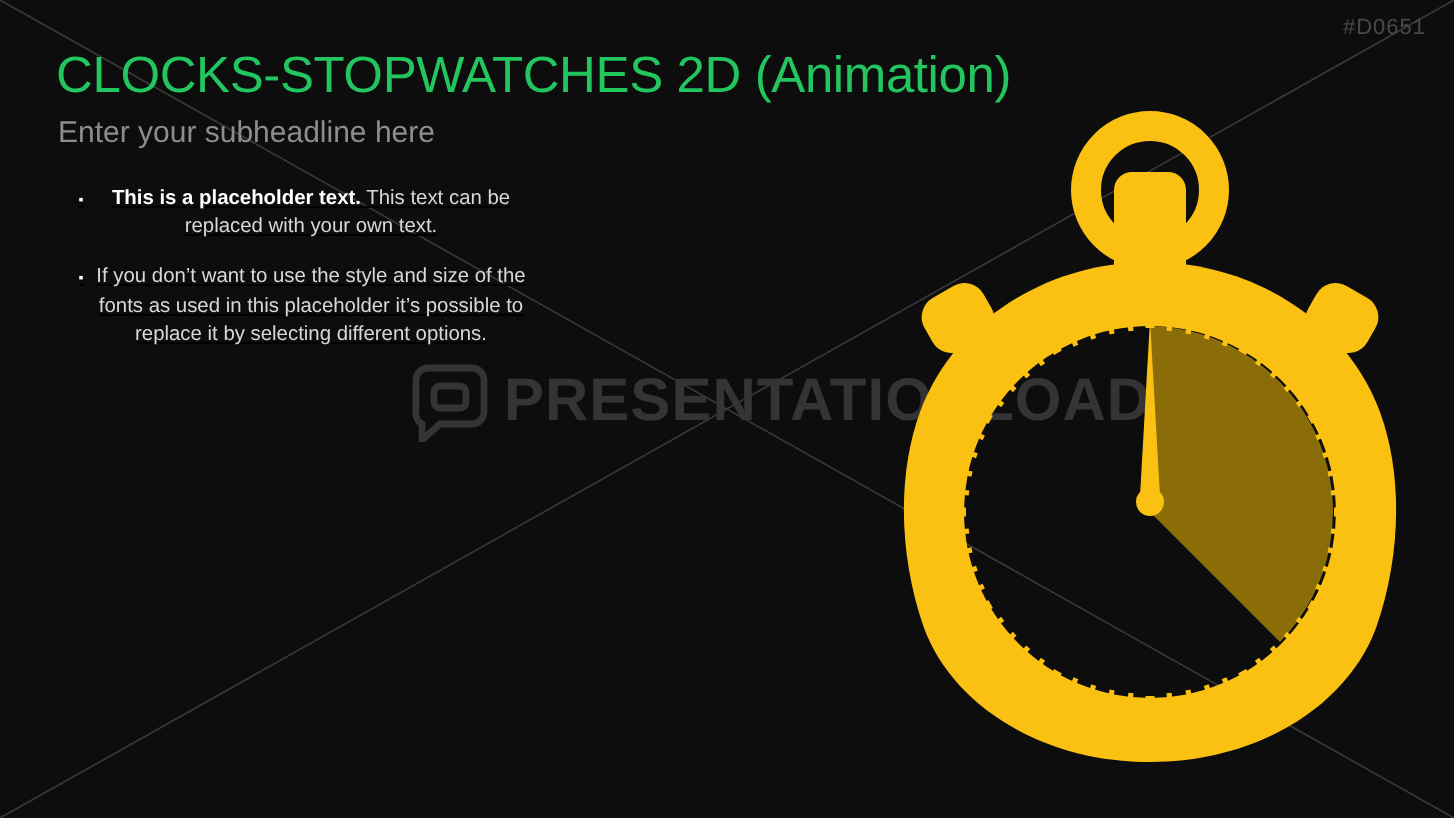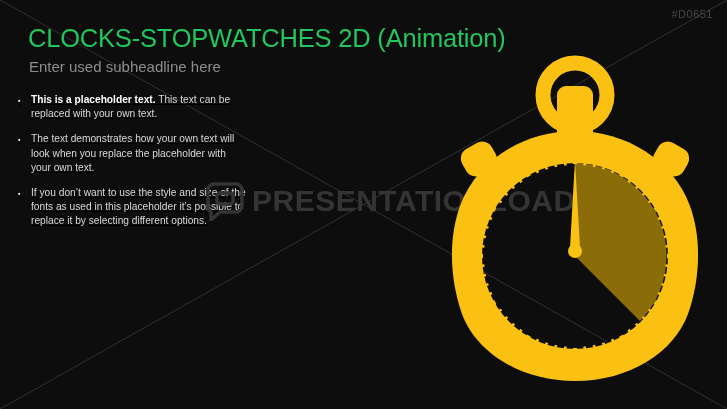--- a/index.html
+++ b/index.html
@@ -2,42 +2,42 @@
 <html><head>
 <meta charset="utf-8">
 <style>
   html,body{margin:0;padding:0;}
   body{
     width:727px;height:409px;overflow:hidden;
     background:#0d0d0d;
     font-family:"Liberation Sans", sans-serif;
     position:relative;
   }
-  .slide{position:absolute;inset:0;overflow:hidden;}
+  .slide{position:absolute;inset:0;overflow:hidden;text-align:center;}
 
   
   .bg-lines{position:absolute;inset:0;width:727px;height:409px;pointer-events:none;}
 
   
   .doc-id{
     position:absolute;top:8px;right:14px;
     font-size:11px;color:#4a4a4a;letter-spacing:.5px;
   }
   .title{
     position:absolute;left:28px;top:24px;
     font-size:25.5px;color:#22c55e;font-weight:400;
     letter-spacing:-.2px;white-space:nowrap;
   }
   .subtitle{
     position:absolute;left:29px;top:58px;
     font-size:15px;color:#8d8d8d;font-weight:400;
   }
 
   
-  .bullets{position:absolute;left:18px;top:93px;width:230px;text-decoration:underline;}
+  .bullets{position:absolute;left:34px;top:93px;width:230px;text-decoration:underline;}
   .bullet{display:flex;margin-bottom:11px;}
   .bullet-marker{
     color:#ffffff;font-size:7px;line-height:16px;
     width:13px;flex:0 0 13px;
   }
   .bullet-text{
     font-size:10.2px;line-height:14.2px;color:#d8d8d8;
     flex:1 1 auto;
   }
   .bullet-text b{color:#ffffff;font-weight:700;}
@@ -63,30 +63,26 @@
 <div class="slide">
 
   <svg class="bg-lines" viewBox="0 0 727 409" preserveAspectRatio="none">
     <line x1="0" y1="0" x2="727" y2="409" stroke="#3a3a3a" stroke-width="0.8"></line>
     <line x1="0" y1="409" x2="727" y2="0" stroke="#3a3a3a" stroke-width="0.8"></line>
   </svg>
 
   <div class="doc-id">#D0651</div>
 
   <div class="title">CLOCKS-STOPWATCHES 2D (Animation)</div>
-  <div class="subtitle">Enter used subheadline here</div>
+  <div class="subtitle">Enter your subheadline here</div>
 
   <div class="bullets">
     <div class="bullet">
       <span class="bullet-marker">▪</span>
       <span class="bullet-text"><b>This is a placeholder text.</b><span> This text can be replaced with your own text.</span></span>
-    </div>
-    <div class="bullet">
-      <span class="bullet-marker">▪</span>
-      <span class="bullet-text">The text demonstrates how your own text will look when you replace the placeholder with your own text.</span>
     </div>
     <div class="bullet">
       <span class="bullet-marker">▪</span>
       <span class="bullet-text">If you don’t want to use the style and size of the fonts as used in this placeholder it’s possible to replace it by selecting different options.</span>
     </div>
   </div>
 
   <div class="watermark">
     <svg class="wm-logo" viewBox="0 0 40 40">
       <path d="M3 9 a6 6 0 0 1 6-6 h22 a6 6 0 0 1 6 6 v16 a6 6 0 0 1 -6 6 h-16 l-9 8 v-8 a6 6 0 0 1 -3 -6 z" fill="none" stroke="#343434" stroke-width="3.4"></path>

